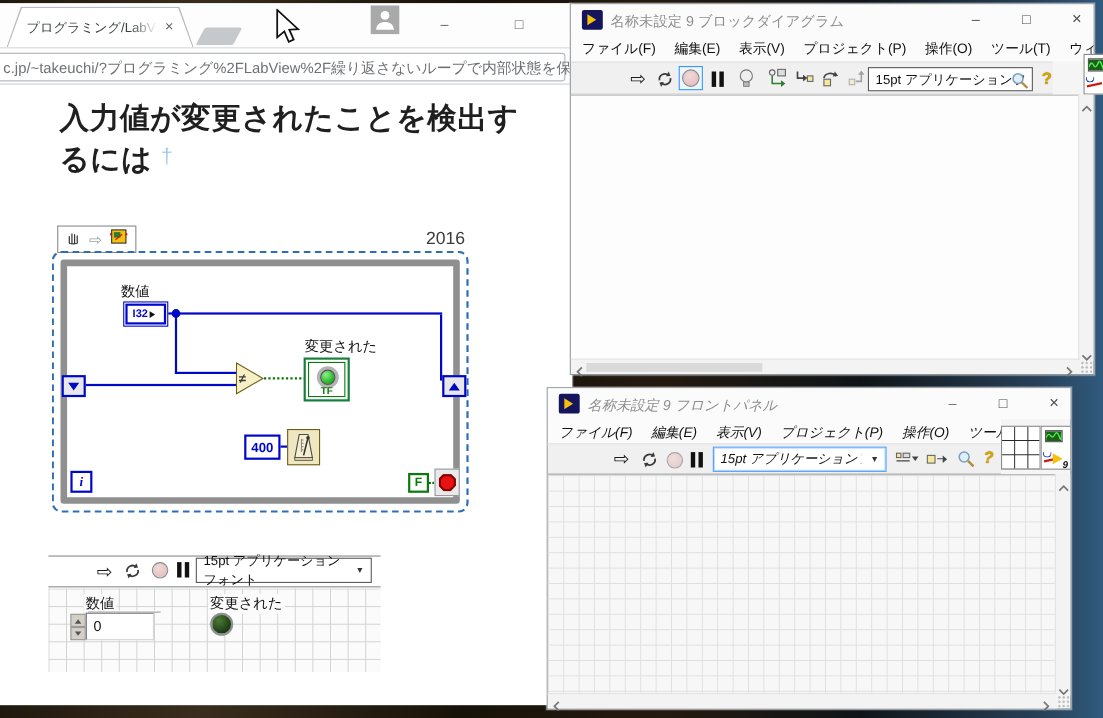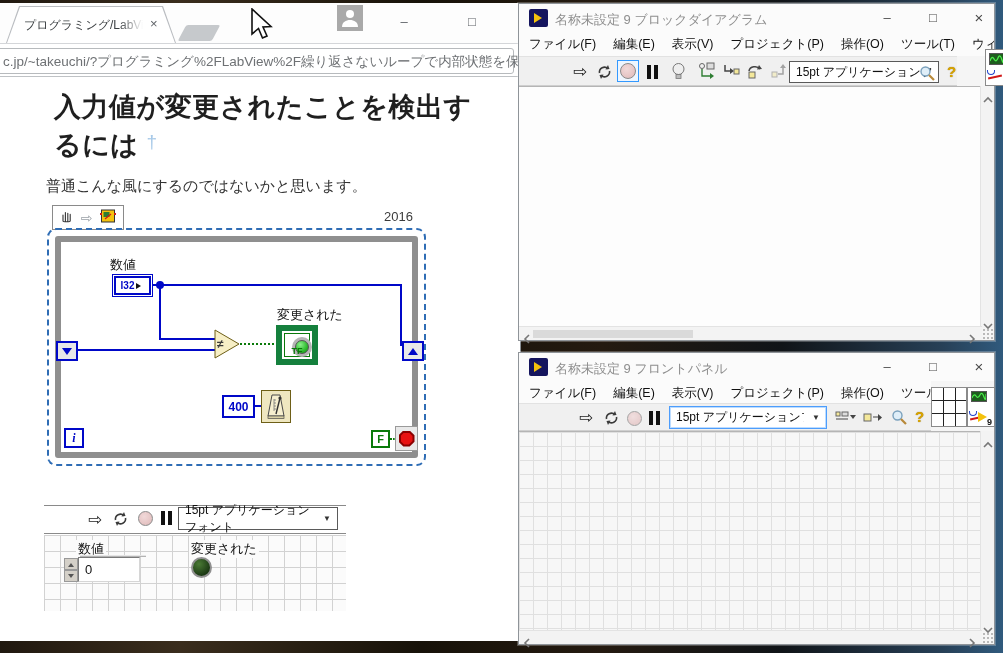--- a/index.html
+++ b/index.html
@@ -35,33 +35,33 @@
   #pagecontent { position:absolute; left:0; top:74px; width:520px; height:564px; background:#fff; overflow:hidden; }
   .h1line { position:absolute; left:54px; font-size:27px; font-weight:bold; color:#1f1f1f; letter-spacing:.5px; }
   .anchor { color:#a7c9e8; font-size:19px; font-weight:normal; vertical-align:6px; margin-left:8px; }
   .para { position:absolute; left:46px; font-size:15px; color:#333; }
 
   
   #fig1 { left:44px; top:126px; width:386px; height:272px; }
   .minibar { left:8px; top:2px; width:72px; height:25px; border:1px solid #8a8a8a; background:#fff;
     display:flex; align-items:center; gap:7px; padding:0 7px; }
   .blockarrow { color:#9aa0a6; font-size:14px; line-height:1; }
-  .year { left:340px; top:6px; width:42px; text-align:left; font-size:13px; color:#3c3c3c; }
+  .year { left:340px; top:6px; width:42px; text-align:center; font-size:16px; color:#3c3c3c; }
   .marquee { left:3px; top:25px; width:379px; height:238px; border:2px dashed #2f6db5; border-radius:9px; }
   .loopborder { left:11px; top:33px; width:363px; height:222px; border:6px solid #8f8f8f; border-radius:3px; }
   .wire { background:#0008c8; }
   .dotgreen { border-top:2px dotted #0a7a0a; height:0; }
   .nodelabel { font-size:13px; color:#111; white-space:nowrap; }
   .term-blue { border:1px solid #0008c8; background:#fff; padding:1px; }
   .term-blue > div { border:2px solid #0008c8; height:100%; display:flex; align-items:center;
     justify-content:center; color:#0008c8; font-weight:bold; background:#fff; }
   .sr { border:2px solid #0008c8; background:#e8e8e8; display:flex; align-items:center; justify-content:center; }
   .tri-dn { width:0; height:0; border:5px solid transparent; border-top:7px solid #0008c8; margin-top:5px; }
   .tri-up { width:0; height:0; border:5px solid transparent; border-bottom:7px solid #0008c8; margin-bottom:5px; }
-  .ind-outer { border:6px solid #15803d; background:#fff; padding:2px; }
+  .ind-outer { border:2px solid #15803d; background:#fff; padding:2px; }
   .ind-inner { border:1px solid #0a7a0a; height:100%; position:relative; background:#fff; }
   .led-base { position:absolute; left:7px; top:3px; width:20px; height:20px; border-radius:50%; background:#b4b4b4; }
   .led-on { position:absolute; left:3px; top:3px; width:14px; height:14px; border-radius:50%;
     background:radial-gradient(circle at 35% 30%, #8af08a, #2dbb2d 60%, #0d8a0d); border:1px solid #555; }
   .tf { position:absolute; bottom:0; width:100%; text-align:center; color:#0a7a0a; font-weight:bold; font-size:9px; }
   .const-blue { border:2px solid #0008c8; background:#fff; color:#0008c8; font-weight:bold; font-size:12px;
     display:flex; align-items:center; justify-content:center; }
   .const-green { border:2px solid #0a7a0a; background:#fff; color:#0a7a0a; font-weight:bold; font-size:11px;
     display:flex; align-items:center; justify-content:center; }
   .metro { background:#efe7c0; border:1px solid #6e5f17; display:flex; align-items:center; justify-content:center; }
@@ -167,21 +167,20 @@
       <div id="urlbox">
         <span id="urltext">c.jp/~takeuchi/?プログラミング%2FLabView%2F繰り返さないループで内部状態を保持</span>
       </div>
     </div>
 
     <div id="pagecontent">
       <div class="h1line" style="top:50px;">
         <span>るには</span><span class="anchor">†</span>
       </div>
       <div class="h1line" style="top:12px;">入力値が変更されたことを検出す</div>
-      <div class="para" style="top:100px;">普通こんな風にするのではないかと思います。</div>
 
       <div id="fig1" class="abs">
         <div class="minibar abs">
           <span class="mini-ic">
             <svg width="14" height="15" viewBox="0 0 14 15">
                 <path d="M3 13V7M5.4 13V4.6M7.8 13V5.2M10.2 13V6.4M3 13c0 1 7.2 1 7.2 0" stroke="#333" stroke-width="1.1" fill="none" stroke-linecap="round"></path>
               </svg>
           </span>
           <span class="blockarrow">⇨</span>
           <span class="mini-ic">
@@ -415,21 +414,21 @@
             <path d="M6 1L2 5l4 4" stroke="#777" stroke-width="1.6" fill="none"></path>
           </svg></span>
       <span class="hthumb"></span>
       <span class="chev" style="right:4px; top:3px;"><svg width="8" height="10" viewBox="0 0 8 10">
             <path d="M2 1l4 4-4 4" stroke="#777" stroke-width="1.6" fill="none"></path>
           </svg></span>
     </div>
     <div class="grip"></div>
   </div>
 
-  <div class="lvwin abs" style="left:518px; top:352px; width:477px; height:293px;">
+  <div class="lvwin abs" style="left:497px; top:352px; width:477px; height:293px;font-style:italic;">
     <div class="lv-title">
       <span class="lv-appicon"></span>
       <span class="txt">名称未設定 9 フロントパネル</span>
       <span class="lv-btn" style="left:348px;">–</span>
       <span class="lv-btn" style="left:394px;">□</span>
       <span class="lv-btn" style="left:440px; font-size:15px;">×</span>
     </div>
     <div class="lv-menu" style="top:28px; width:412px;">
       <span>ファイル(F)</span>
       <span>編集(E)</span>

